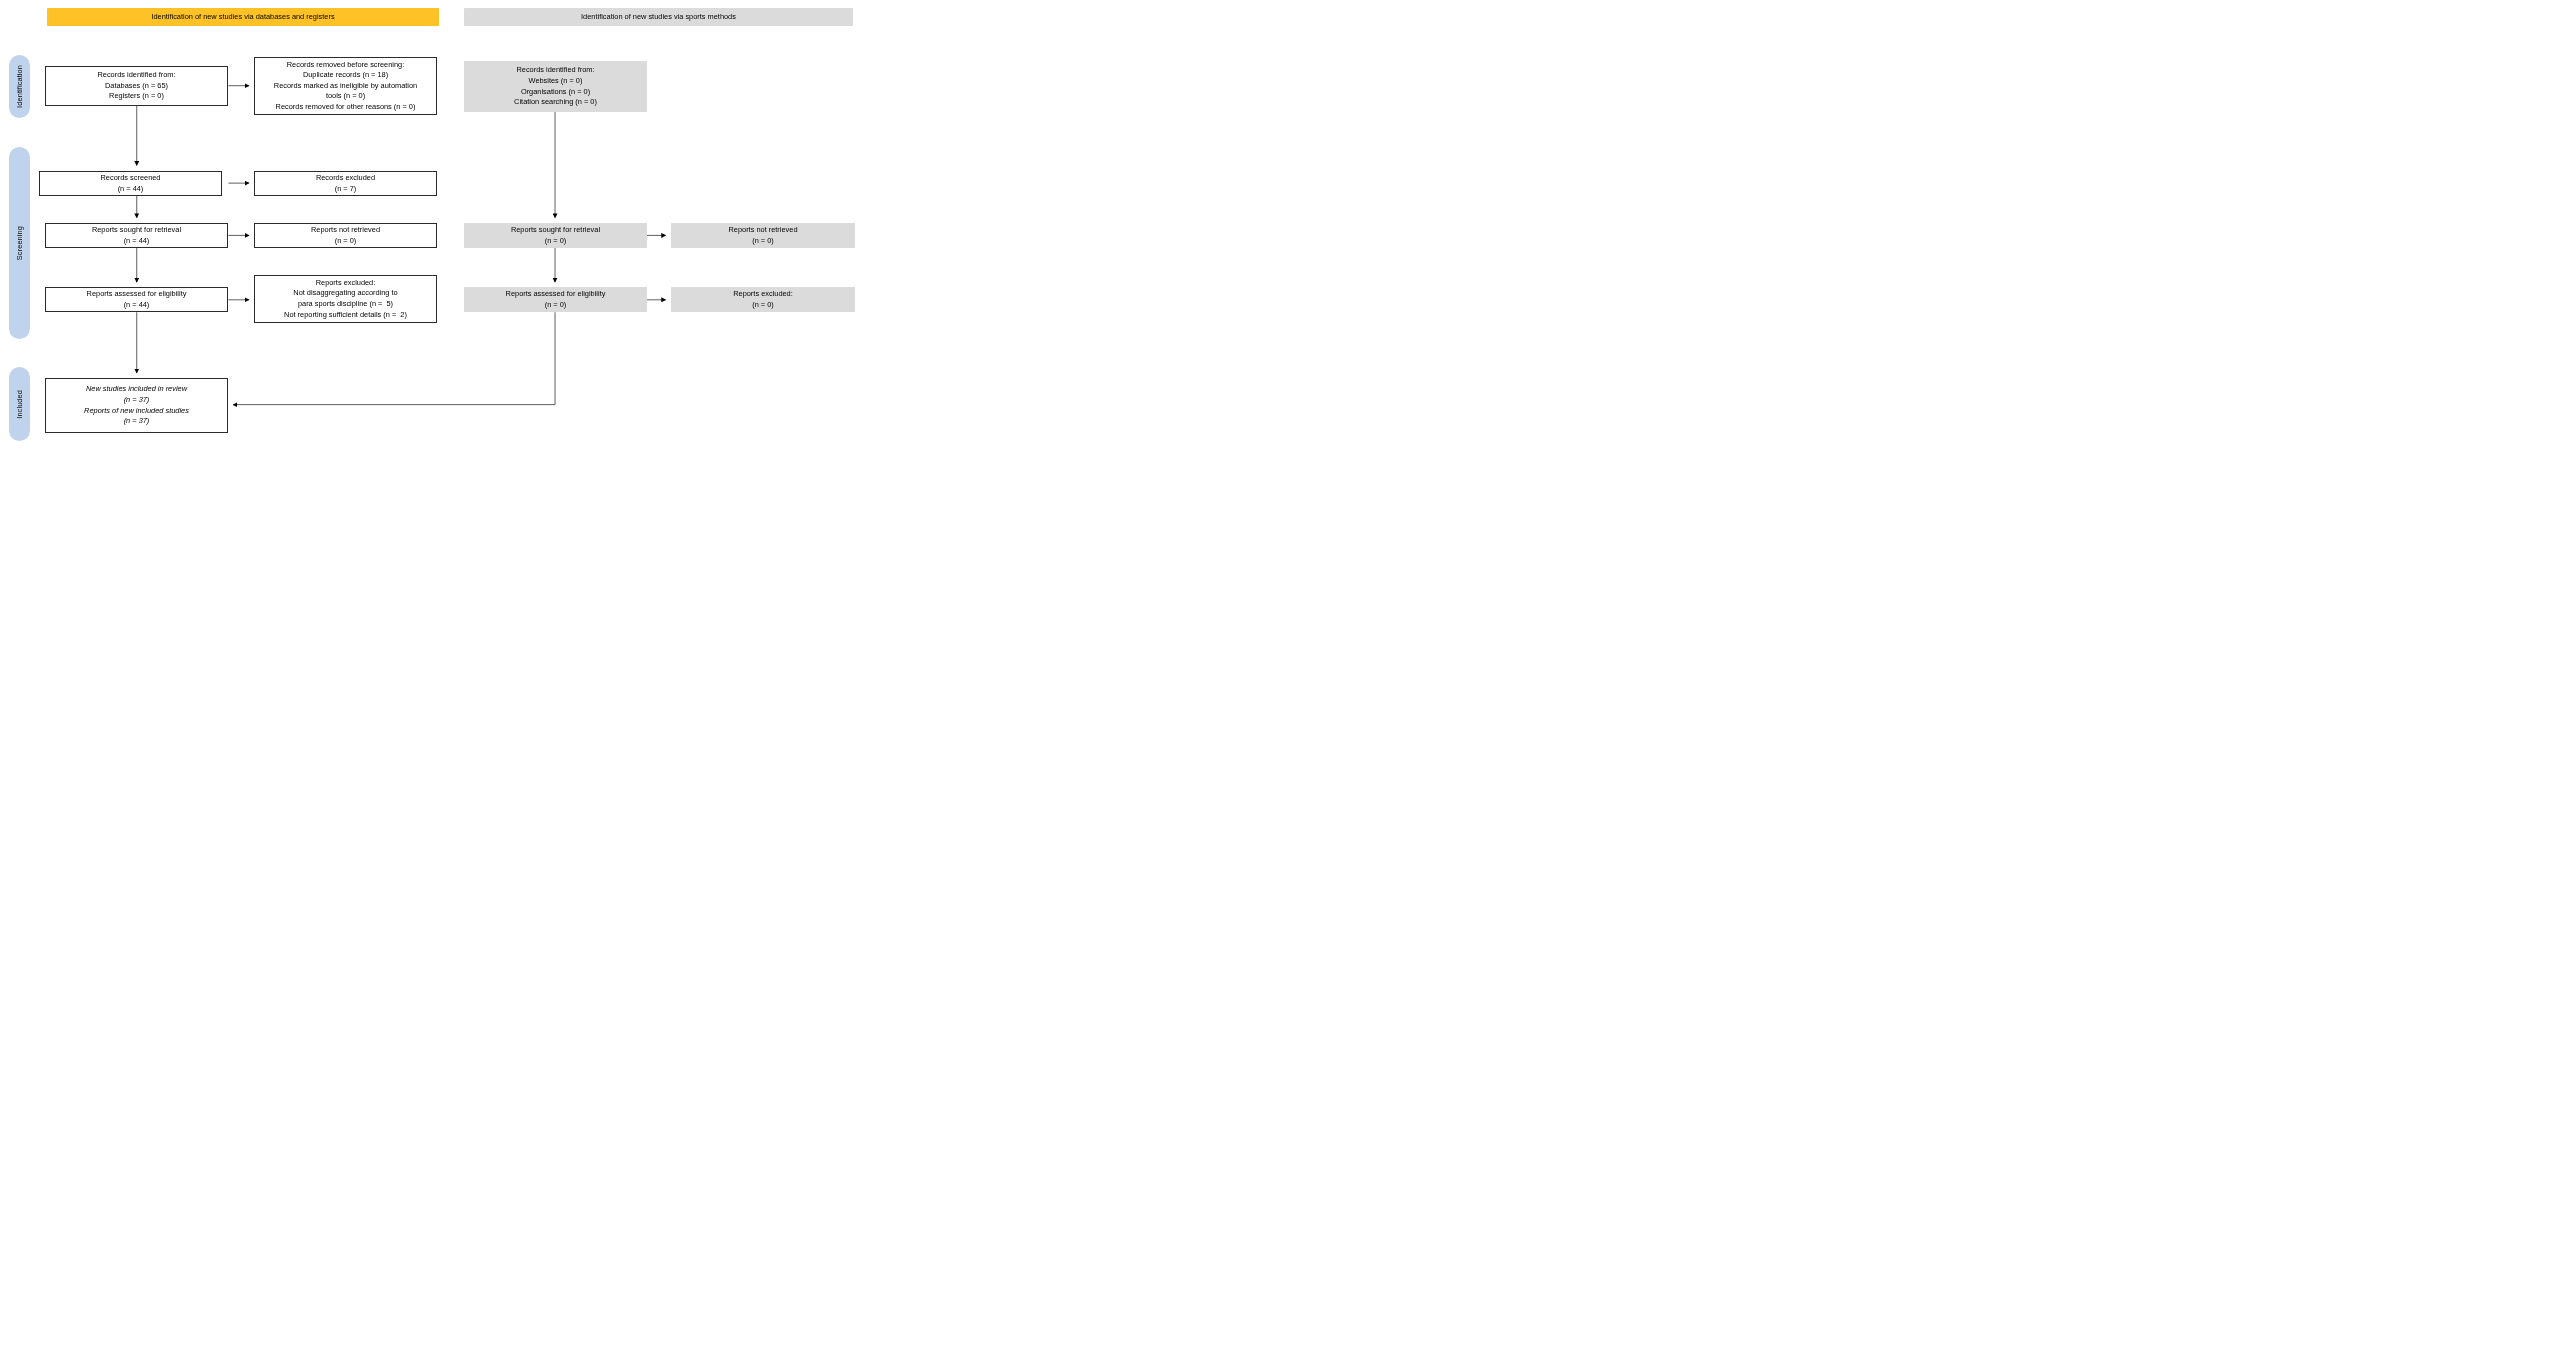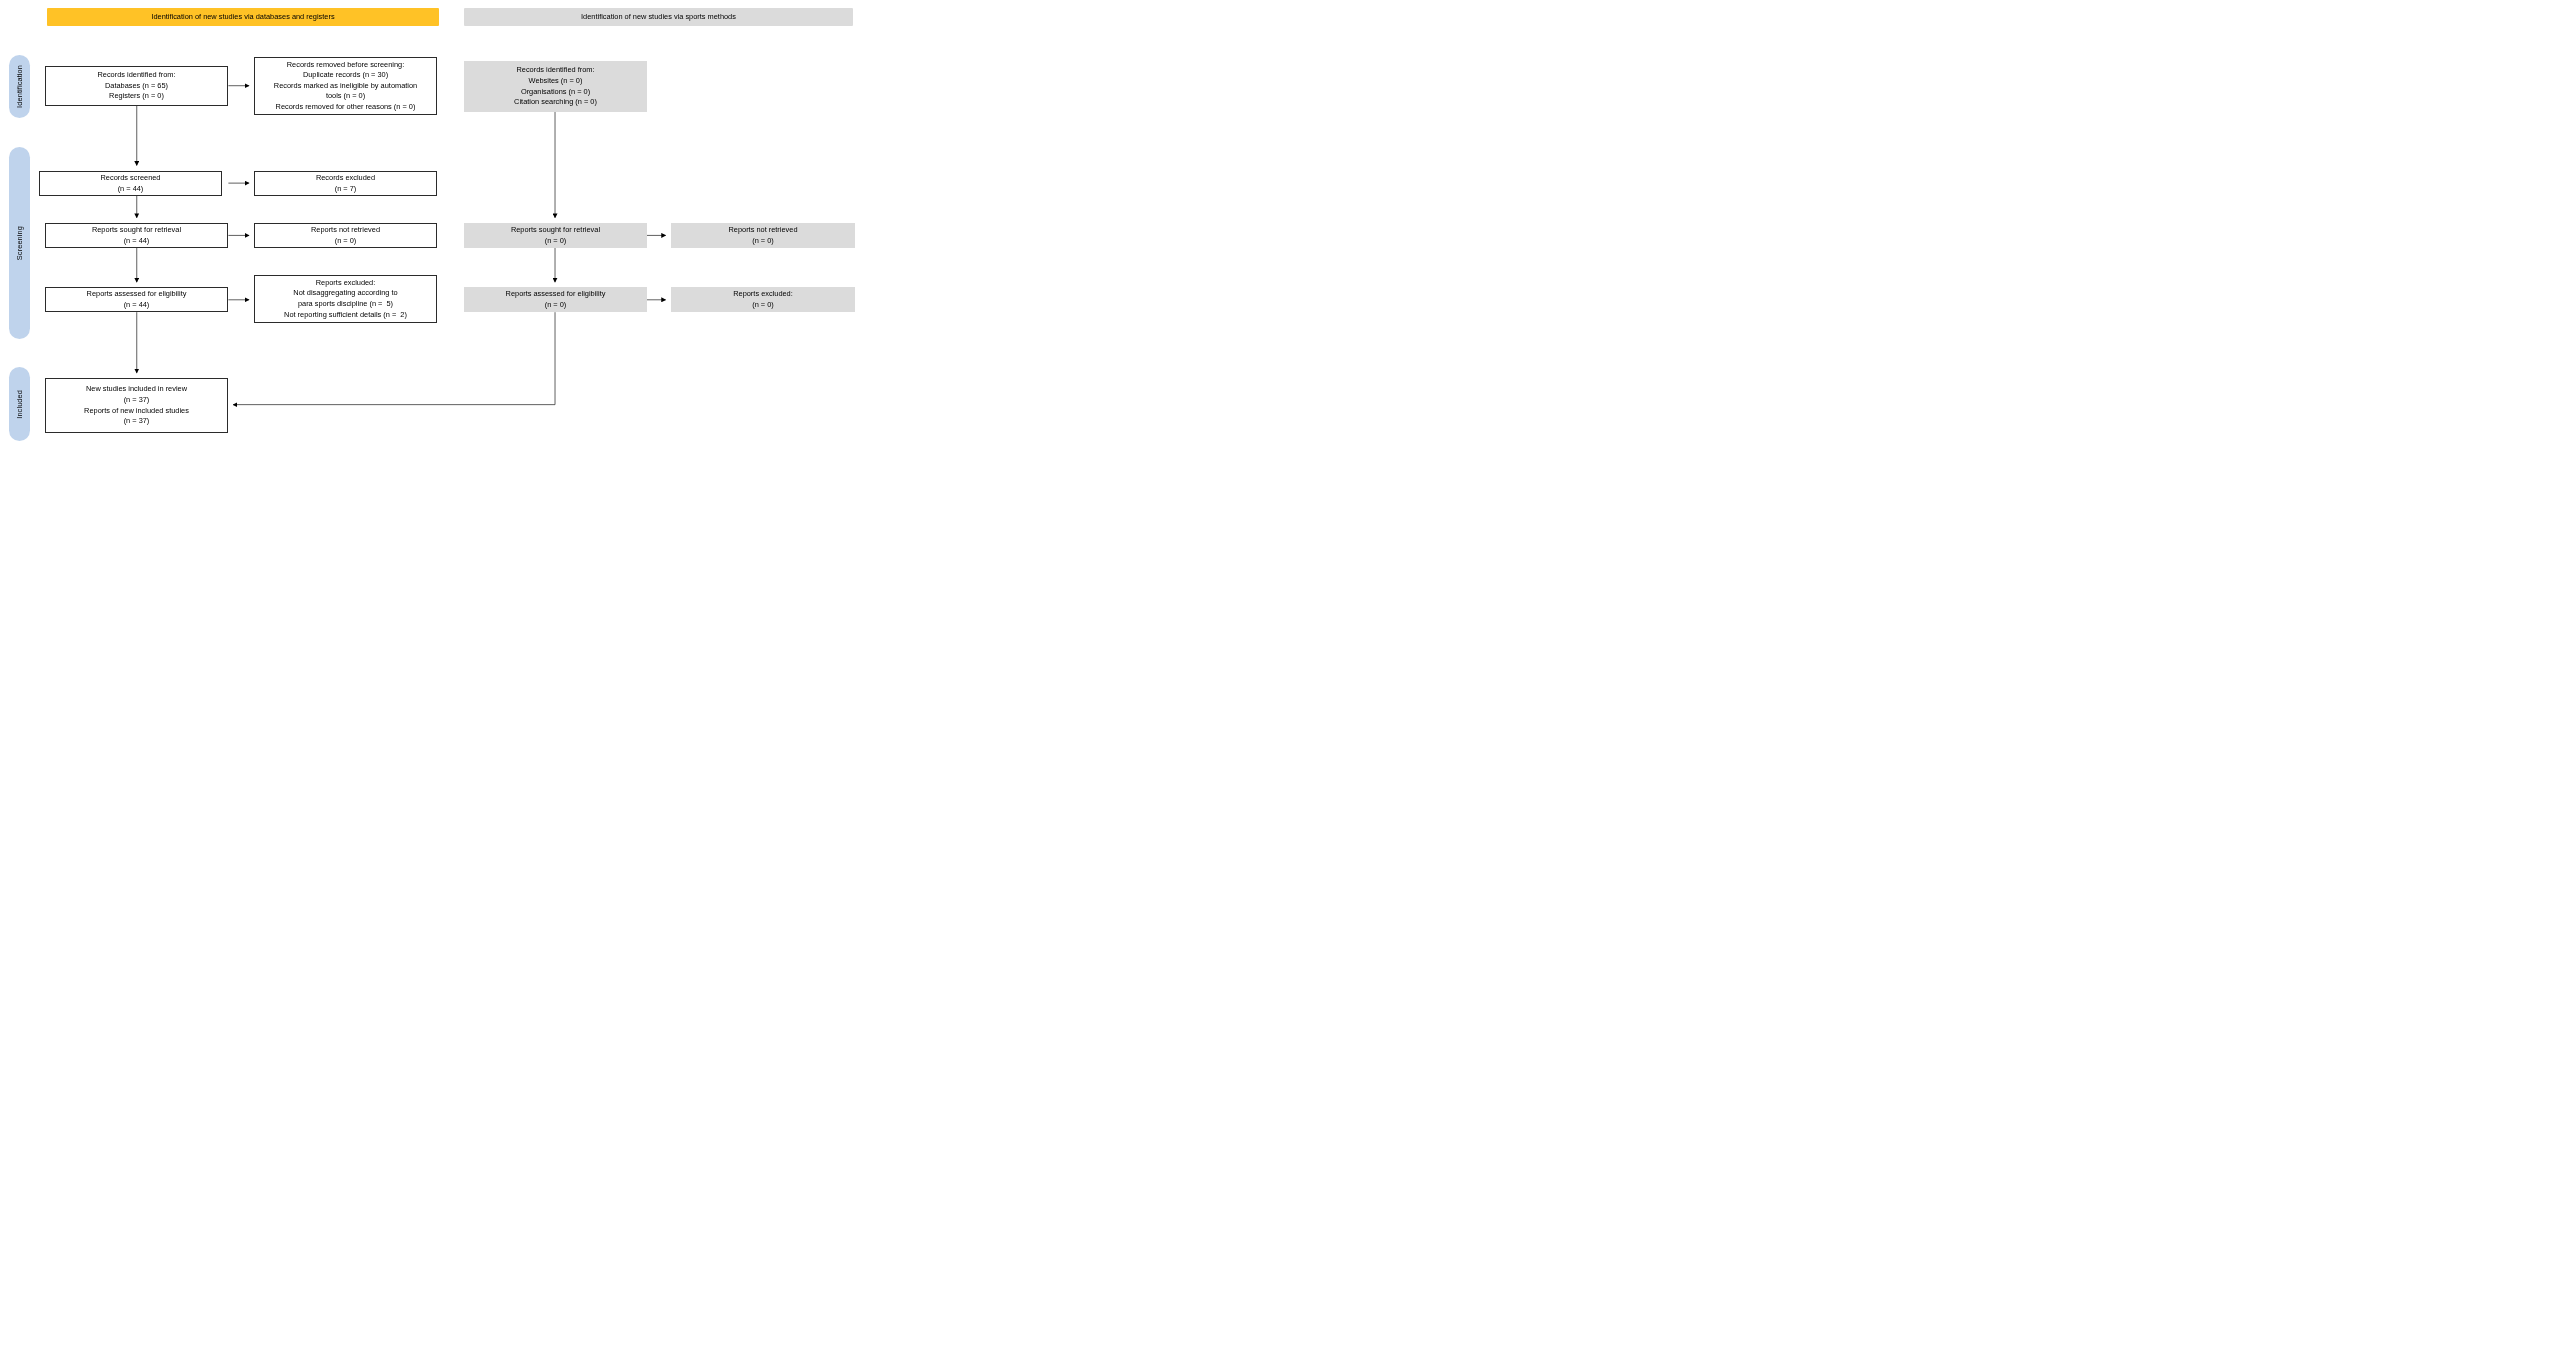--- a/index.html
+++ b/index.html
@@ -114,21 +114,21 @@
     <line x1="1175" y1="427.5" x2="1209" y2="427.5" marker-end="url(#ah)"></line>
     <line x1="1175" y1="544.5" x2="1209" y2="544.5" marker-end="url(#ah)"></line>
 
     <polyline points="1008.5,567 1008.5,735 424,735" marker-end="url(#ah)"></polyline>
   </svg>
 
   <div class="box white" style="left:45px;top:66px;width:183px;height:40px;">Records identified from:
 Databases (n = 65)
 Registers (n = 0)</div>
   <div class="box white" style="left:254px;top:57px;width:183px;height:58px;">Records removed before screening:
-Duplicate records (n = 30)
+Duplicate records (n = 18)
 Records marked as ineligible by automation
 tools (n = 0)
 Records removed for other reasons (n = 0)</div>
   <div class="box gray" style="left:464px;top:61px;width:183px;height:51px;">Records identified from:
 Websites (n = 0)
 Organisations (n = 0)
 Citation searching (n = 0)</div>
 
   <div class="box white" style="left:39px;top:171px;width:183px;height:25px;">Records screened
 (n = 44)</div>
@@ -148,19 +148,19 @@
 (n = 44)</div>
   <div class="box white" style="left:254px;top:275px;width:183px;height:48px;">Reports excluded:
 Not disaggregating according to
 para sports discipline (n =  5)
 Not reporting sufficient details (n =  2)</div>
   <div class="box gray" style="left:464px;top:287px;width:183px;height:25px;">Reports assessed for eligibility
 (n = 0)</div>
   <div class="box gray" style="left:671px;top:287px;width:184px;height:25px;">Reports excluded:
 (n = 0)</div>
 
-  <div class="box white" style="left:45px;top:378px;width:183px;height:55px;">New studies included in review
+  <div class="box white" style="left:45px;top:378px;width:183px;height:55px;font-style:italic;">New studies included in review
 (n = 37)
 Reports of new included studies
 (n = 37)</div>
 
 </div>
 
 
 </body></html>

